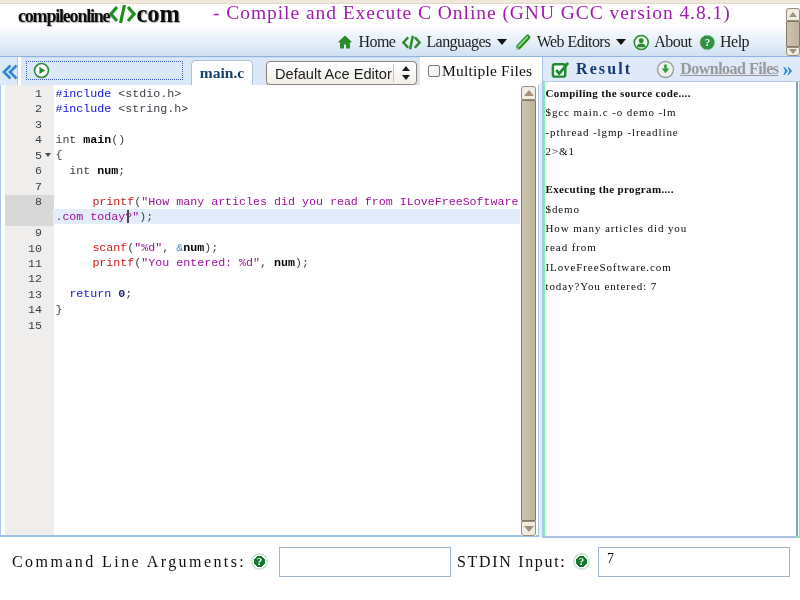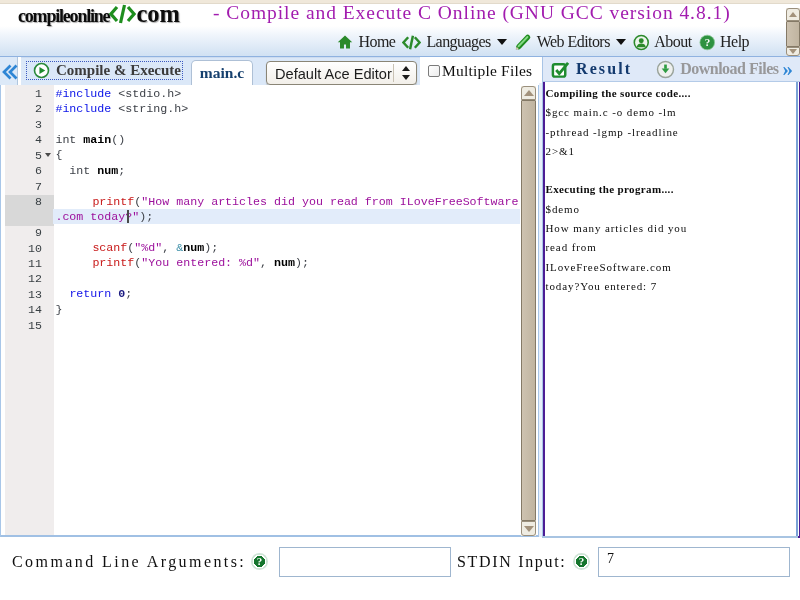--- a/index.html
+++ b/index.html
@@ -58,21 +58,21 @@
 .kb{color:#0a13e8;}  
 .kr{color:#1212e8;}  
 .fn{color:#c81919;margin-left:23px;}  
 .st{color:#9c109c;}  
 .id{color:#000;font-weight:bold;}
 .op{color:#3d8fa8;}  
 .num{color:#1a1a80;font-weight:bold;}
 
 #esb{position:absolute;left:520px;top:1px;width:15px;height:450px;background:#efece2;}
 
-#rpanel{position:absolute;left:542px;top:57px;width:258px;height:481px;background:#4c1d95;border-left:1.5px solid #a8c4e6;}
+#rpanel{position:absolute;left:542px;top:57px;width:258px;height:481px;background:#86efac;border-left:1.5px solid #a8c4e6;}
 #rphead{position:absolute;left:0;top:0;width:258px;height:25px;background:#dfe9f8;border-bottom:1.5px solid #b4cbe8;
   display:flex;align-items:center;}
 #rphead .res{font-weight:bold;font-size:16px;color:#143a6e;letter-spacing:2.1px;}
 #rphead .dl{font-weight:bold;font-size:16px;color:#98989a;letter-spacing:-0.5px;}
 #rphead .chev{font-size:21px;font-weight:bold;color:#2e86d5;}
 #rpcontent{position:absolute;left:1.5px;top:25px;width:254px;height:454px;background:#fff;
   font-size:11px;line-height:19.3px;color:#0c0c0c;padding:2px 0 0 1px;letter-spacing:0.9px;}
 #rpcontent b{letter-spacing:0.35px;}
 #rpborder{position:absolute;left:796px;top:82px;width:2px;height:455px;background:#7aa2d6;}
 #rpbottom{position:absolute;left:543px;top:536px;width:255px;height:1.5px;background:#a8c4e2;}
@@ -132,21 +132,20 @@
       <svg width="17" height="16" viewBox="0 0 17 16" style="position:absolute;left:1px;top:7px;">
         <path d="M9.5 1.5 L3 8 L9.5 14.5 M15.5 1.5 L9 8 L15.5 14.5" stroke="#2e86d5" stroke-width="2.7" fill="none"></path>
       </svg>
     </div>
   <div id="tbar">
     <div id="btnCompile">
       <svg width="17" height="17" viewBox="0 0 18 18" style="margin-left:6px;">
           <circle cx="9" cy="9" r="7.4" fill="#fff" stroke="#2a8a3a" stroke-width="1.7"></circle>
           <path d="M6.8 5.2 L13 9 L6.8 12.8 Z" fill="#1f8c2f"></path>
         </svg>
-      <span class="lbl">Compile &amp; Execute</span>
     </div>
     <div id="tabMain">main.c</div>
     <div id="selBox">
         <span class="txt">Default Ace Editor</span>
         <span class="sep"></span>
         <span class="up"></span>
         <span class="dn"></span>
       </div>
   </div>
   <div id="chk"></div>
@@ -192,21 +191,21 @@
       <svg width="19" height="19" viewBox="0 0 20 20" style="margin-left:8px;">
           <rect x="2" y="4.5" width="13" height="13" rx="2" fill="#fff" stroke="#1f8c2f" stroke-width="2.6"></rect>
           <path d="M5.5 10.5 l3.2 3.8 L18 3" stroke="#1f8c2f" stroke-width="3" fill="none"></path>
         </svg>
       <span class="res" style="margin-left:6px;">Result</span>
       <svg width="19" height="19" viewBox="0 0 20 20" style="margin-left:24px;">
           <circle cx="10" cy="10" r="8.4" fill="#eef0ee" stroke="#9aa39a" stroke-width="1.5"></circle>
           <rect x="8.6" y="4.8" width="2.8" height="4.4" fill="#2f9c42"></rect>
           <path d="M6 9 h8 l-4 5 z" fill="#2f9c42"></path>
         </svg>
-      <span class="dl" style="margin-left:5px;">Download Files</span>
+      <span class="dl" style="margin-left:5px;text-decoration:underline;">Download Files</span>
       <span class="chev" style="margin-left:4px;">»</span>
     </div>
     <div id="rpcontent"><b>Compiling the source code....</b><br>$gcc main.c -o demo -lm<br>-pthread -lgmp -lreadline<br>2&gt;&amp;1<br><br><b>Executing the program....</b><br>$demo<br>How many articles did you<br>read from<br>ILoveFreeSoftware.com<br>today?You entered: 7</div>
   </div>
   <div class="abs" style="left:538.5px;top:83px;width:3.5px;height:454px;background:#e7effb;"></div>
   <div id="rpborder"></div>
   <div id="rpbottom"></div>
 
   <div id="bottombar">
     <span class="abs" style="left:12px;top:14.5px;letter-spacing:2.43px;">Command Line Arguments:</span>

